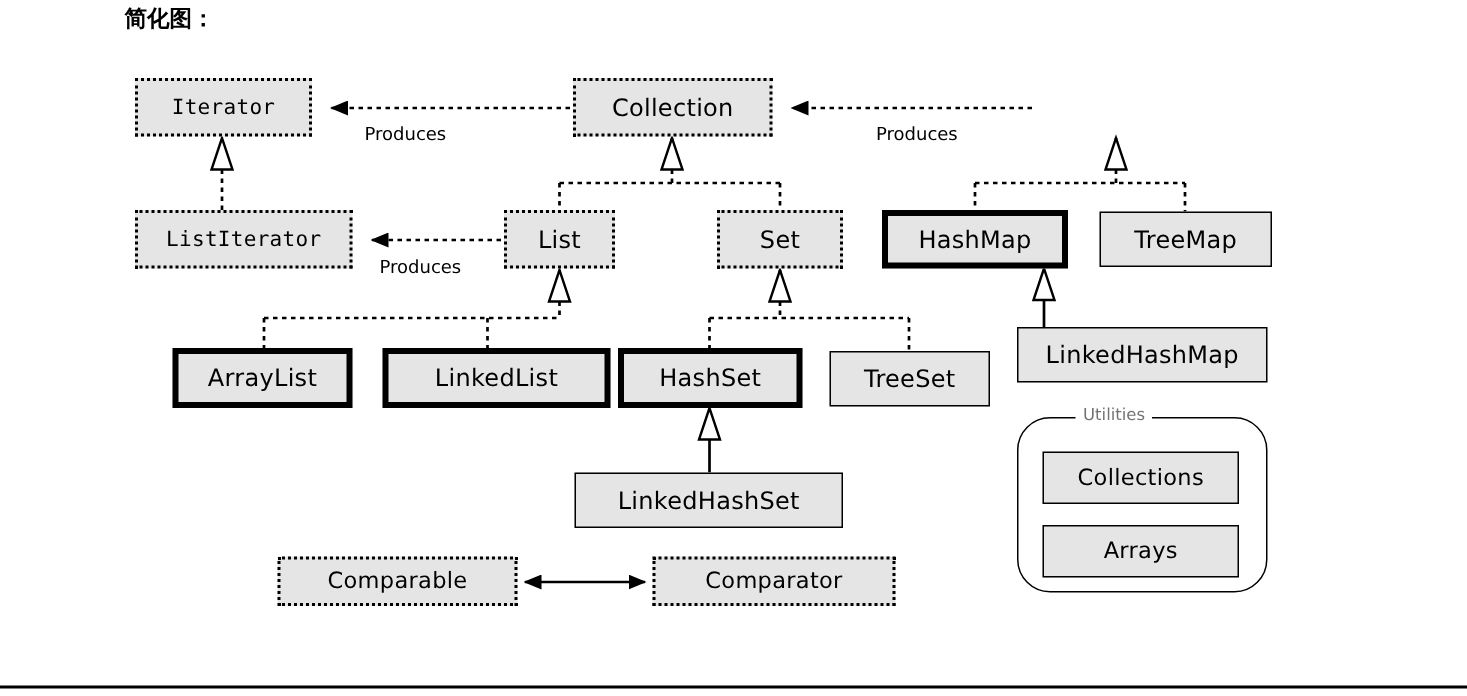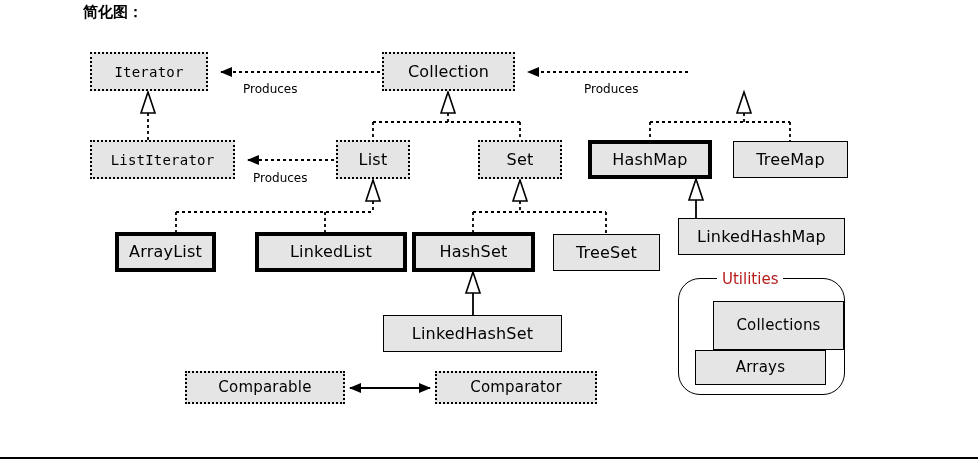--- a/index.html
+++ b/index.html
@@ -85,22 +85,22 @@
     box-sizing: border-box;
     border: 1.5px solid #000;
     border-radius: 22px;
     background: transparent;
   }
   #utilities-label {
     position: absolute;
     background: #ffffff;
     padding: 0 5px;
     font-family: "DejaVu Sans", sans-serif;
-    font-size: 15px;
-    color: #b91c1c;
+    font-size: 11px;
+    color: #737373;
     white-space: nowrap;
   }
   #bottom-rule {
     position: absolute;
     left: 0;
     width: 978px;
     height: 0;
     border-top: 2px solid #000;
   }
 </style>
@@ -215,21 +215,21 @@
     </div>
 
     <div class="node bold" style="left:588px; top:140px; width:124px; height:39px;">
       <span>HashMap</span>
     </div>
 
     <div class="node thin" style="left:733px; top:141px; width:115px; height:37px;">
       <span>TreeMap</span>
     </div>
 
-    <div class="node bold" style="left:115px; top:232px; width:101px; height:40px;">
+    <div class="node bold" style="left:115px; top:232px; width:120px; height:40px;">
       <span>ArrayList</span>
     </div>
 
     <div class="node bold" style="left:255px; top:232px; width:152px; height:40px;">
       <span>LinkedList</span>
     </div>
 
     <div class="node bold" style="left:412px; top:232px; width:123px; height:40px;">
       <span>HashSet</span>
     </div>
@@ -251,21 +251,21 @@
     </div>
 
     <div class="node iface small-txt" style="left:435px; top:371px; width:162px; height:33px;">
       <span>Comparator</span>
     </div>
 
     <div id="utilities-group" style="left:678px; top:278px; width:167px; height:117px;"></div>
 
     <div id="utilities-label" style="left:717px; top:270px;">Utilities</div>
 
-    <div class="node thin small-txt" style="left:713px; top:301px; width:131px; height:49px;">
+    <div class="node thin small-txt" style="left:695px; top:301px; width:131px; height:35px;">
       <span>Collections</span>
     </div>
 
     <div class="node thin small-txt" style="left:695px; top:350px; width:131px; height:35px;">
       <span>Arrays</span>
     </div>
 
     <div class="edge-label" style="left:243px; top:82px;">Produces</div>
 
     <div class="edge-label" style="left:584px; top:82px;">Produces</div>

